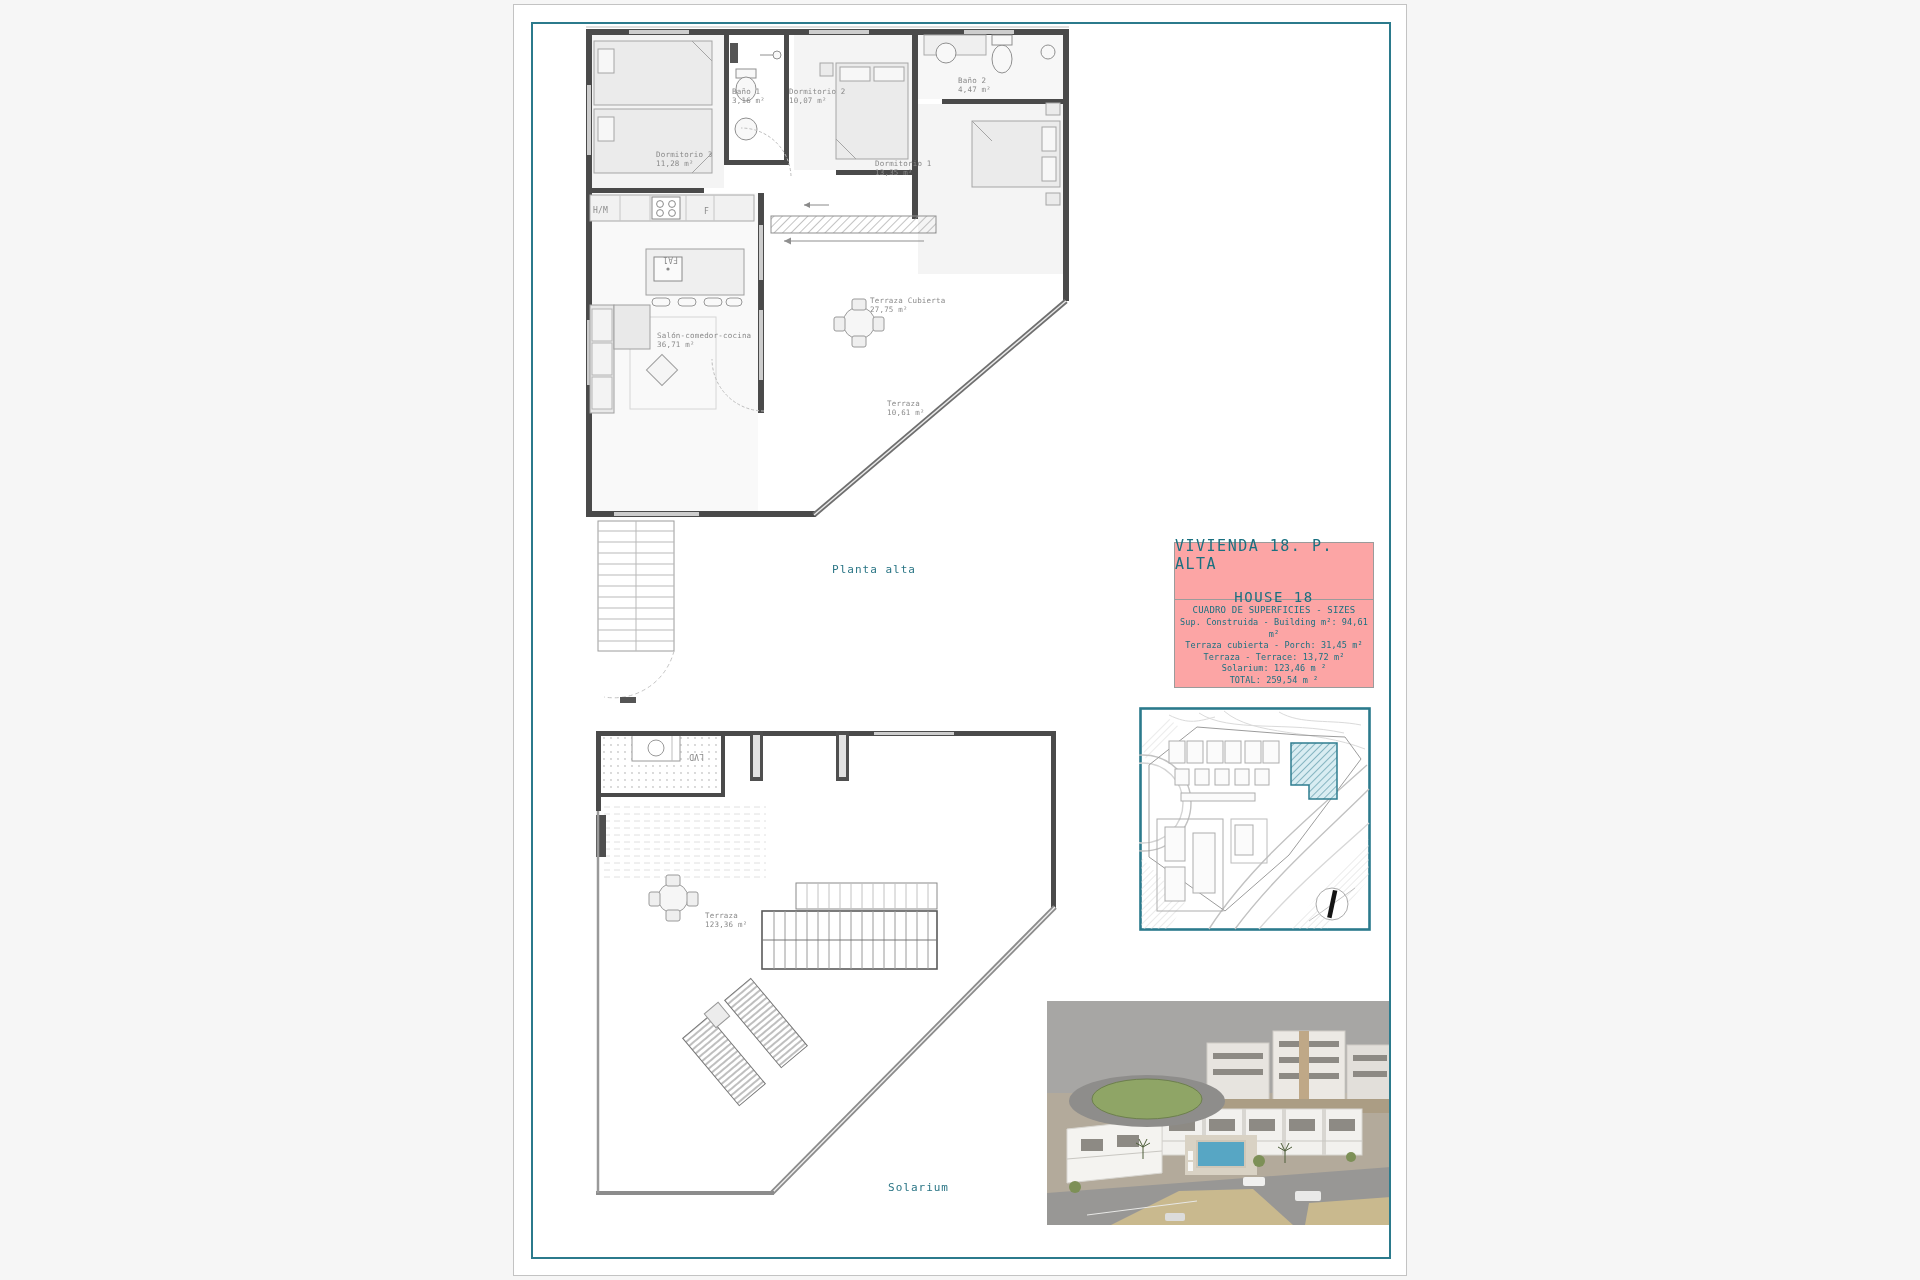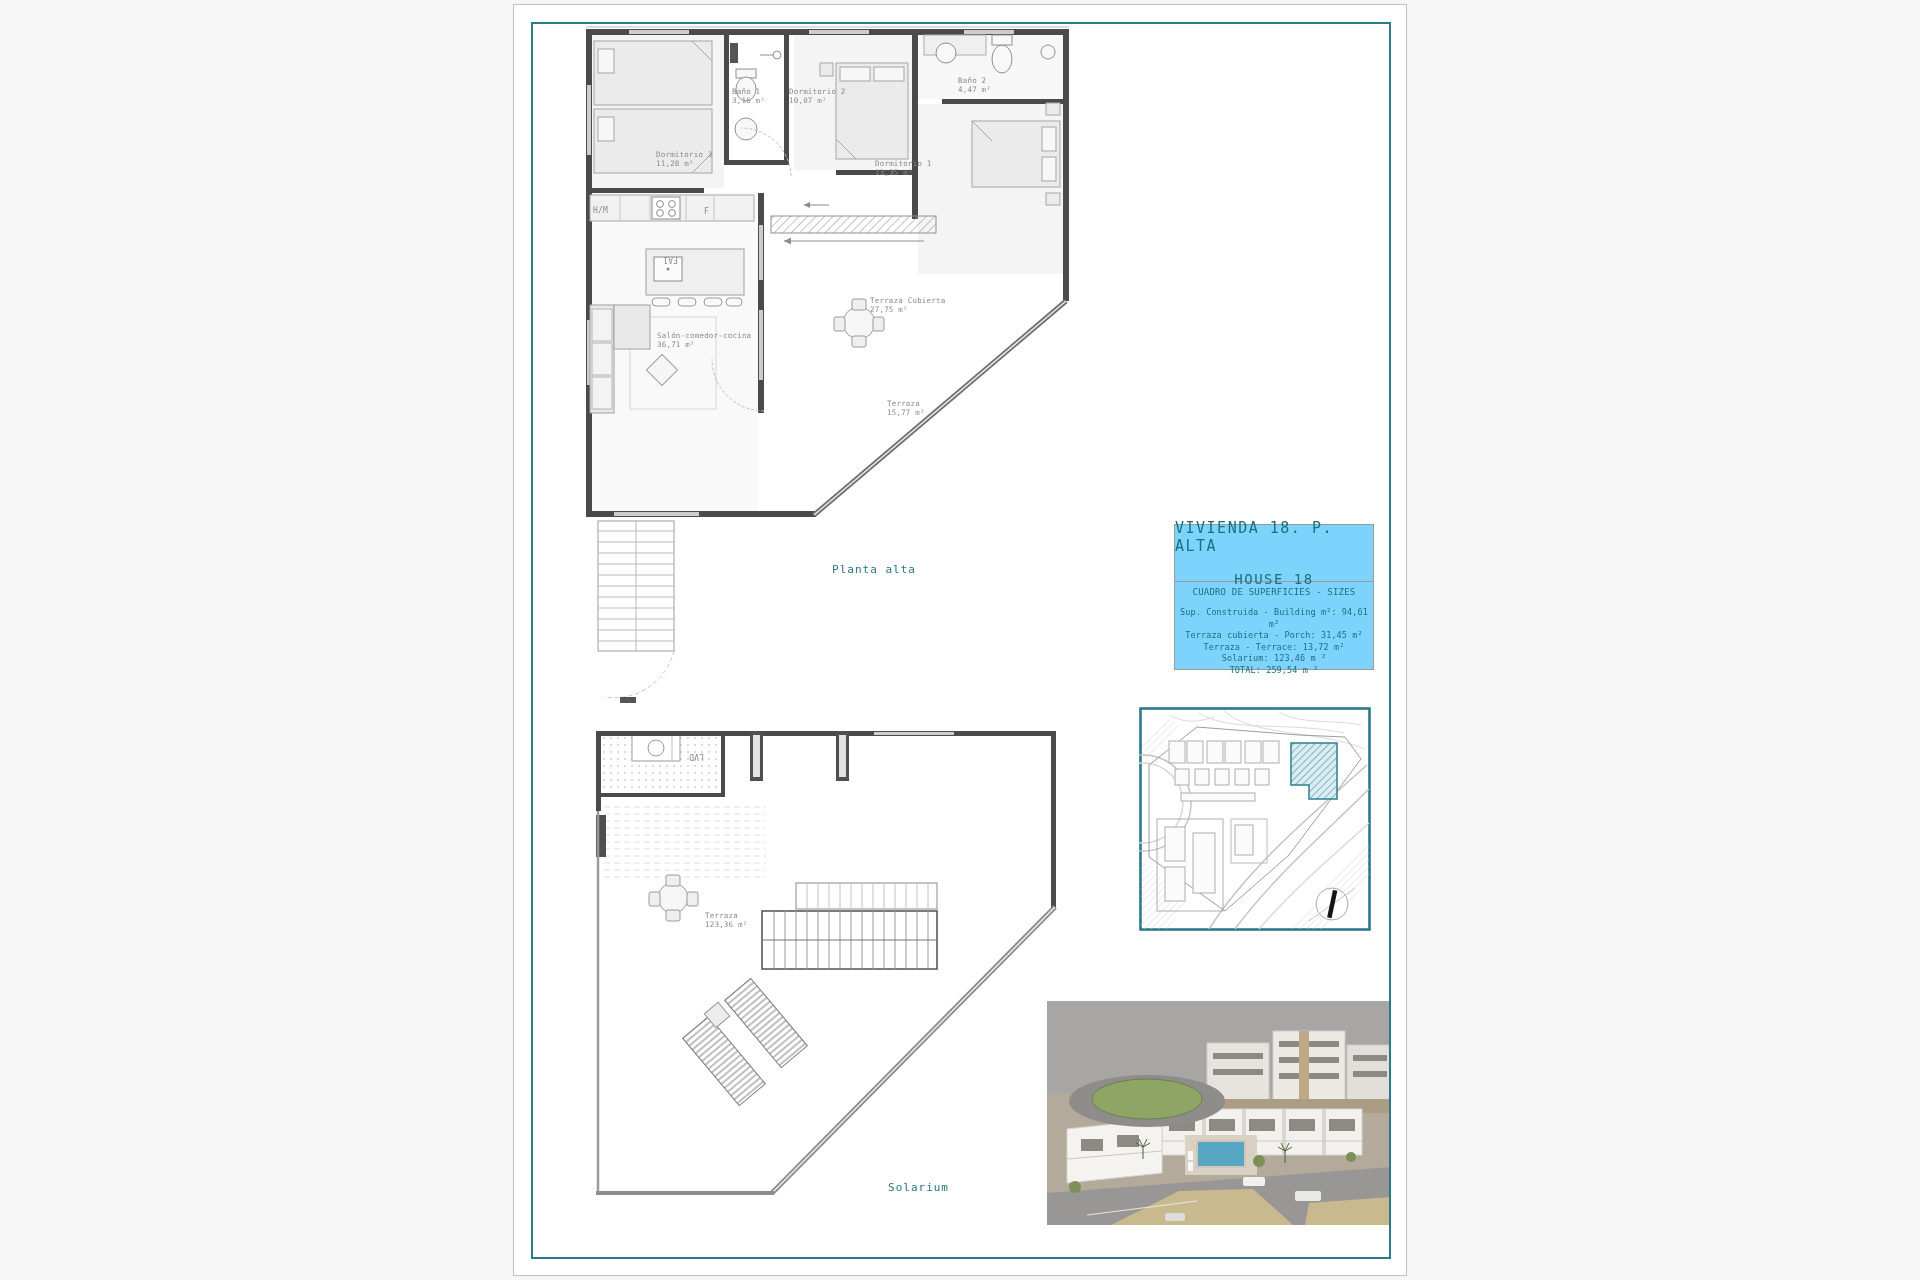--- a/index.html
+++ b/index.html
@@ -28,34 +28,34 @@
   .plan-label .area{display:block;}
   .rot180{transform:rotate(180deg);}
   .caption{
     position:absolute;color:#2a7585;font-size:11px;letter-spacing:1px;
     width:150px;text-align:center;
   }
   .caption-upper{left:285px;top:558px;}
   .caption-lower{left:285px;top:1176px;text-align:right;}
 
   .title-block{
-    position:absolute;left:660px;top:519px;width:200px;height:146px;
-    border:1px solid #9b9b9b;box-sizing:border-box;background:#7dd3fc;
+    position:absolute;left:660px;top:537px;width:200px;height:146px;
+    border:1px solid #9b9b9b;box-sizing:border-box;background:#fca5a5;
   }
   .title-block .head{
     height:57px;border-bottom:1px solid #9b9b9b;box-sizing:border-box;
     display:flex;flex-direction:column;align-items:center;justify-content:center;
     color:#1a7080;
   }
   .title-block .head .l1{font-size:15px;letter-spacing:1.5px;}
   .title-block .head .l2{font-size:14px;letter-spacing:1.5px;margin-top:16px;}
   .title-block .tbl{
     padding-top:5px;color:#1a7080;text-align:center;
   }
-  .title-block .tbl .hdr{font-size:9px;margin-bottom:10px;letter-spacing:0.2px;}
+  .title-block .tbl .hdr{font-size:9px;margin-bottom:2px;letter-spacing:0.2px;}
   .title-block .tbl .row{font-size:8.5px;line-height:11.5px;letter-spacing:0.1px;}
 
   .site-inset{position:absolute;left:625px;top:702px;width:232px;height:224px;}
   .render-3d{position:absolute;left:533px;top:996px;width:344px;height:224px;}
 </style>
 </head>
 <body>
 
 <div class="sheet">
 
@@ -247,21 +247,21 @@
   <span class="plan-label" style="left:143px;top:327px;">
     <span>Salón-comedor-cocina</span>
     <span class="area">36,71 m²</span>
   </span>
   <span class="plan-label" style="left:356px;top:292px;">
     <span>Terraza Cubierta</span>
     <span class="area">27,75 m²</span>
   </span>
   <span class="plan-label" style="left:373px;top:395px;">
     <span>Terraza</span>
-    <span class="area">15,77 m²</span>
+    <span class="area">10,61 m²</span>
   </span>
   <span class="plan-label" style="left:79px;top:202px;font-size:8px;">H/M</span>
   <span class="plan-label" style="left:190px;top:203px;font-size:8px;">F</span>
   <span class="plan-label rot180" style="left:149px;top:249px;font-size:8px;">FA1</span>
 
   <span class="caption caption-upper">Planta alta</span>
 
   <div class="title-block">
     <div class="head">
       <div class="l1">VIVIENDA 18. P. ALTA</div>

